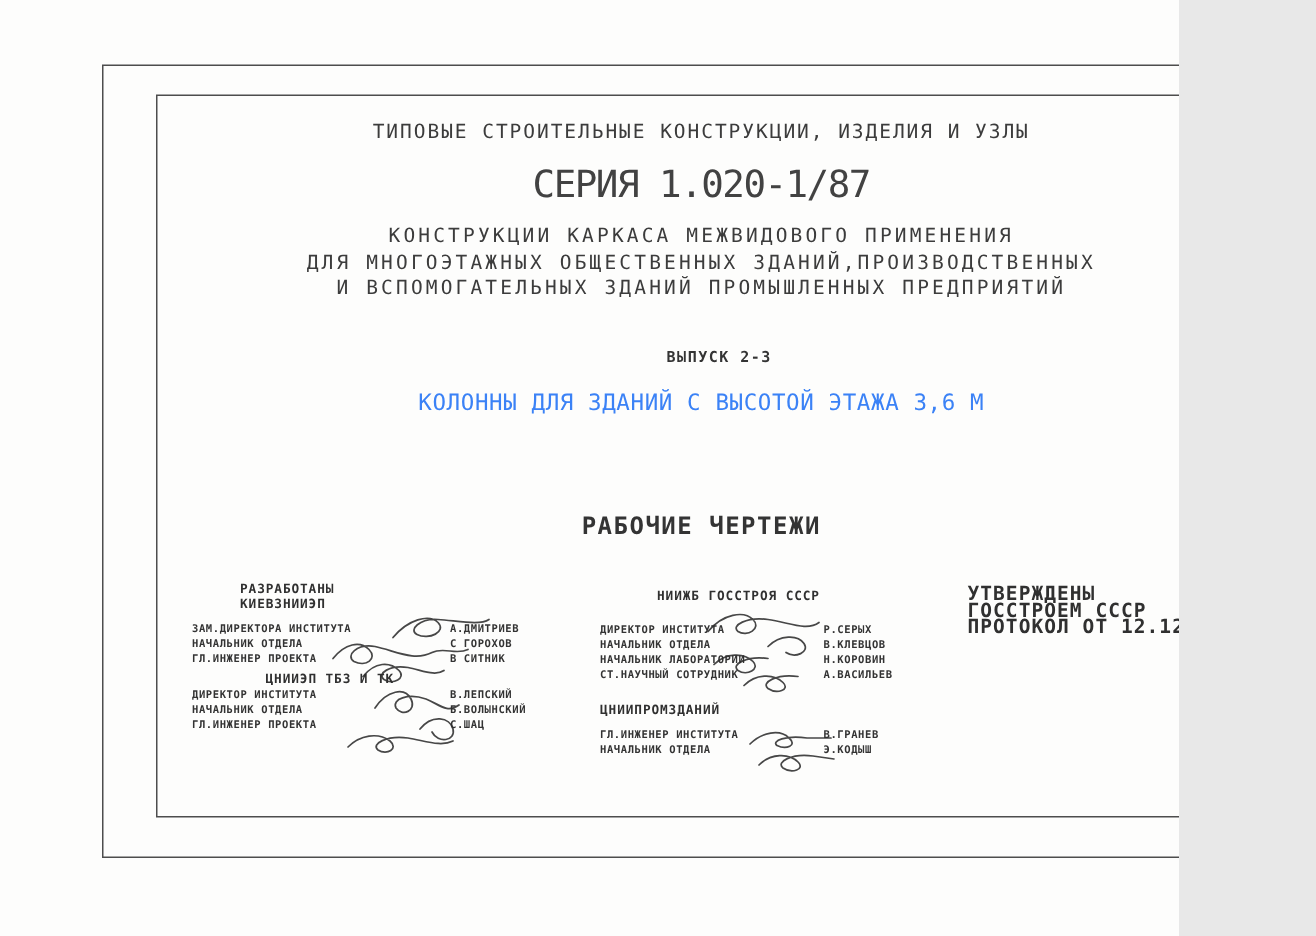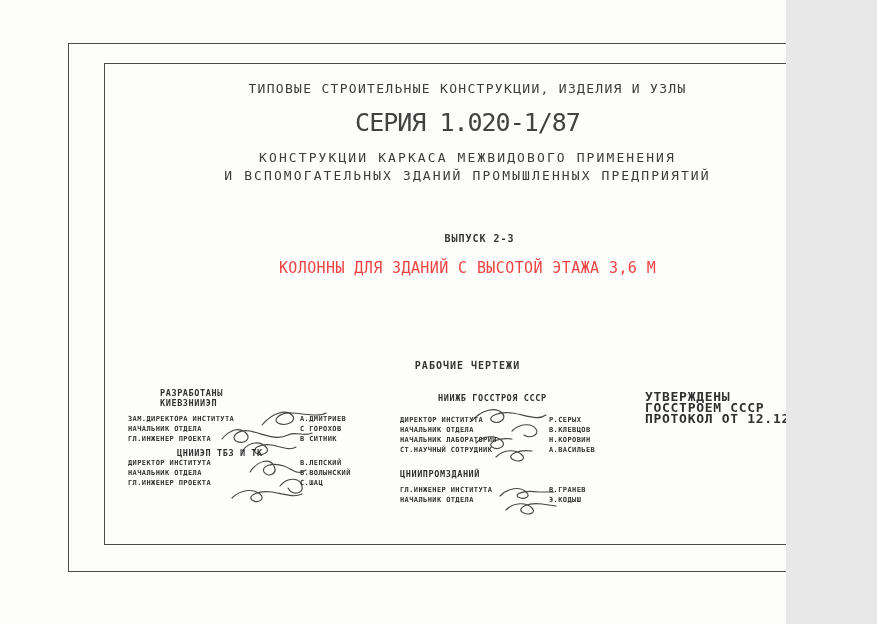--- a/index.html
+++ b/index.html
@@ -50,25 +50,25 @@
     font-size: 10px;
     font-weight: 700;
     letter-spacing: 1px;
     color: #343434;
     padding-left: 24px;
   }
   .volume-title {
     top: 259px;
     font-size: 15px;
     letter-spacing: 0.4px;
-    color: #ef4444;
+    color: #3b82f6;
   }
   .drawings-type {
-    top: 360px;
-    font-size: 10px;
+    top: 341px;
+    font-size: 16px;
     font-weight: 700;
     letter-spacing: 1px;
     color: #343434;
   }
   .sig-col { position: absolute; font-size: 7px; font-weight: 700; color: #333; }
   .sig-col .org-head {
     font-size: 8.5px;
     letter-spacing: 0.6px;
     white-space: nowrap;
     color: #303030;
@@ -112,20 +112,21 @@
 <div class="page">
 
   <div class="border-outer"></div>
   <div class="border-inner"></div>
 
   <div class="ctr doc-type">ТИПОВЫЕ СТРОИТЕЛЬНЫЕ КОНСТРУКЦИИ, ИЗДЕЛИЯ И УЗЛЫ</div>
   <div class="ctr series">СЕРИЯ 1.020-1/87</div>
 
   <div class="ctr subtitle">
     <div>КОНСТРУКЦИИ КАРКАСА МЕЖВИДОВОГО ПРИМЕНЕНИЯ</div>
+    <div>ДЛЯ МНОГОЭТАЖНЫХ ОБЩЕСТВЕННЫХ ЗДАНИЙ,ПРОИЗВОДСТВЕННЫХ</div>
     <div>И ВСПОМОГАТЕЛЬНЫХ ЗДАНИЙ ПРОМЫШЛЕННЫХ ПРЕДПРИЯТИЙ</div>
   </div>
 
   <div class="ctr issue">ВЫПУСК 2-3</div>
   <div class="ctr volume-title">КОЛОННЫ ДЛЯ ЗДАНИЙ С ВЫСОТОЙ ЭТАЖА 3,6 М</div>
   <div class="ctr drawings-type">РАБОЧИЕ ЧЕРТЕЖИ</div>
 
   <div class="sig-col col-left">
     <div class="org-head indent-1">РАЗРАБОТАНЫ</div>
     <div class="org-head indent-1">КИЕВЗНИИЭП</div>

